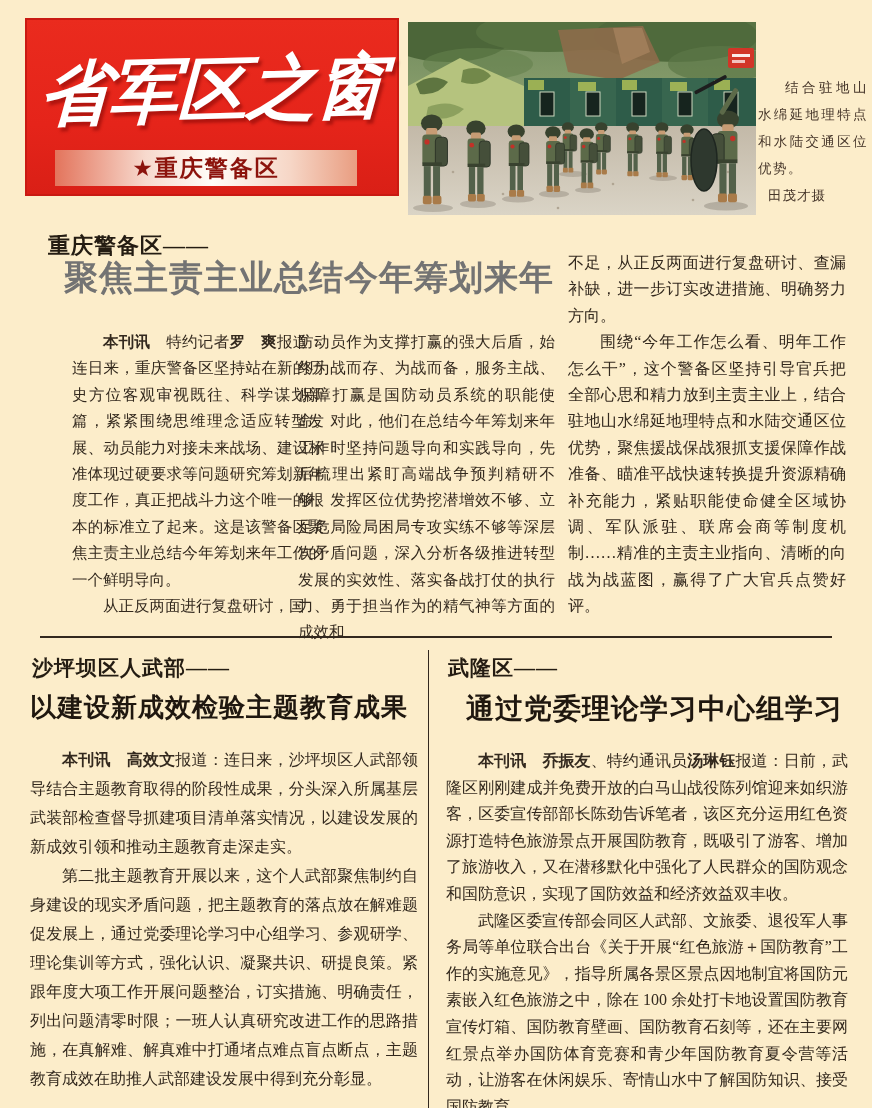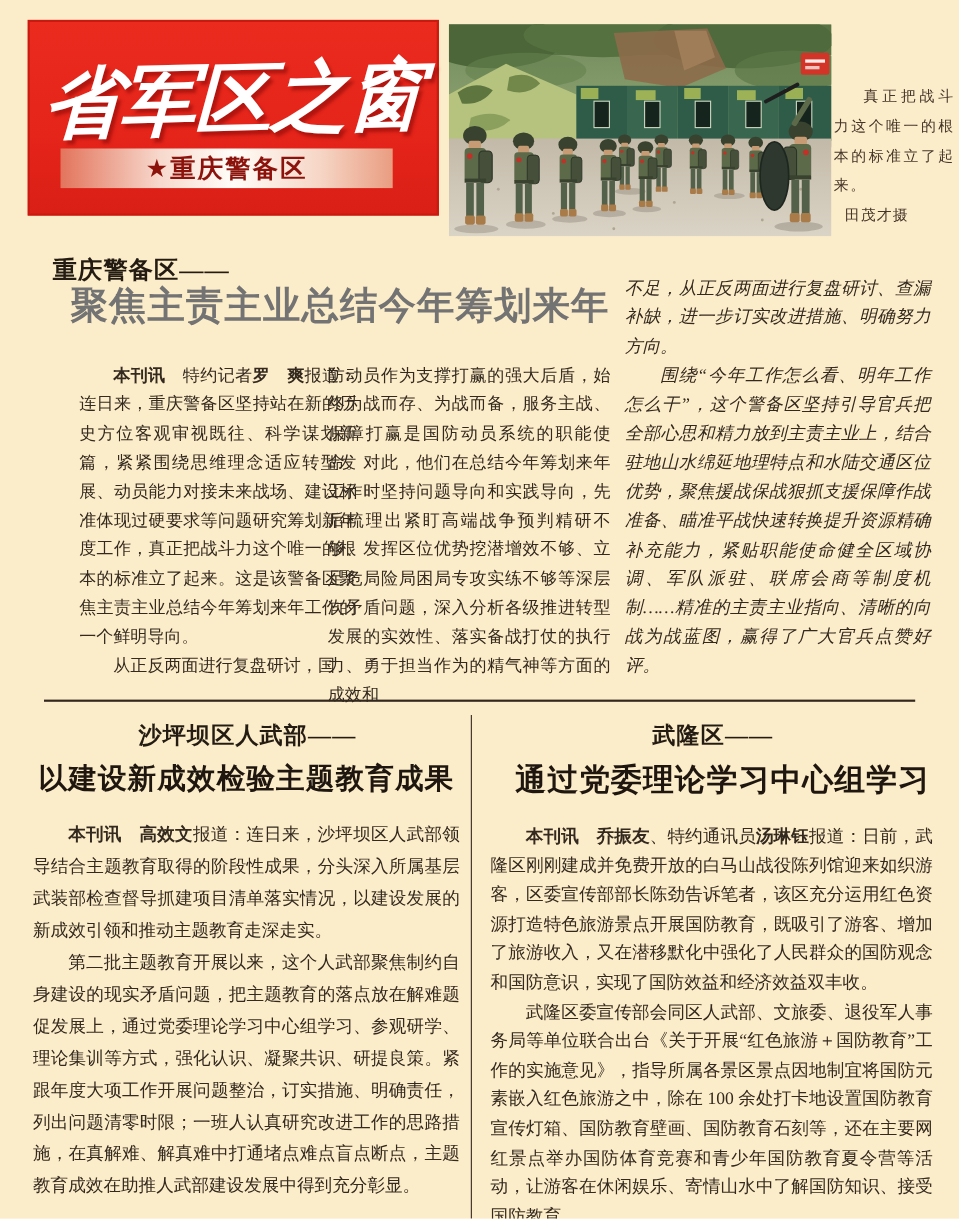--- a/index.html
+++ b/index.html
@@ -18,21 +18,21 @@
   .masthead-title{
     position:absolute;left:0;right:0;top:22px;text-align:center;
     font-size:70px;line-height:100px;font-weight:bold;font-style:italic;
     color:#ffffff;letter-spacing:-1px;
     transform:rotate(-1.5deg) skewX(-3deg);
     text-shadow:3px 4px 3px rgba(110,0,0,.45);
     font-family:"DejaVu Serif","Liberation Serif",serif;
     white-space:nowrap;
   }
   .masthead-band{
-    position:absolute;left:30px;right:42px;bottom:25px;height:36px;
+    position:absolute;left:30px;right:42px;bottom:10px;height:36px;
     background:linear-gradient(90deg,#e3745c 0%,#f7d9cd 30%,#fffdf8 52%,#f6d6c6 78%,#e99d81 100%);
     display:flex;align-items:center;justify-content:center;
   }
   .masthead-band .sub{
     font-family:"Liberation Sans","DejaVu Sans",sans-serif;
     font-weight:bold;font-size:23px;color:#8c130c;letter-spacing:2px;
   }
   
   .photo{position:absolute;left:408px;top:22px;width:348px;height:193px;overflow:hidden;}
   .photo-caption{
@@ -47,31 +47,31 @@
   .kicker-main{position:absolute;left:48px;top:231px;font-size:22px;letter-spacing:1px;}
   .title-main{
     position:absolute;left:64px;top:255px;width:500px;
     font-size:34px;font-weight:bold;color:#737373;letter-spacing:1px;white-space:nowrap;
   }
   .mcol{position:absolute;font-size:15.5px;line-height:26.4px;text-align:justify;color:#33291e;}
   .mcol p{margin:0;}
   .mcol .ind{text-indent:2em;}
   .col1{left:40px;top:329px;width:252px;margin-left:32px;}
   .col2{left:298px;top:329px;width:257px;}
-  .col3{left:568px;top:250px;width:278px;font-size:16px;font-style:italic;}
+  .col3{left:568px;top:250px;width:278px;font-size:16px;}
   .b{font-weight:bold;}
   
   .divider-h{position:absolute;left:40px;top:636px;width:792px;border-top:2px solid #32281e;}
   .divider-v{position:absolute;left:428px;top:650px;height:458px;border-left:1.5px solid #32281e;}
   
   .article{position:absolute;top:654px;}
   .art-left{left:30px;width:388px;}
   .art-right{left:446px;width:402px;}
-  .article .kicker{display:block;font-size:21px;letter-spacing:1px;margin:0 0 8px 2px;text-align:center;}
-  .article .title{font-weight:bold;color:#1f170f;margin:0 0 20px 0;white-space:nowrap;letter-spacing:1px;text-align:center;}
+  .article .kicker{display:block;font-size:21px;letter-spacing:1px;margin:0 0 8px 2px;}
+  .article .title{font-weight:bold;color:#1f170f;margin:0 0 20px 0;white-space:nowrap;letter-spacing:1px;}
   .art-left .title{font-size:26px;}
   .art-right .title{font-size:28px;padding-left:20px;}
   .article .body{font-size:16px;text-align:justify;color:#33291e;}
   .art-left .body{line-height:29px;}
   .art-right .body{line-height:26.6px;}
   .article .body p{margin:0;}
   .article .body .ind{text-indent:2em;}
 </style>
 </head>
 <body>
@@ -174,21 +174,21 @@
 
       <ellipse cx="318" cy="184" rx="22" ry="4.5" fill="rgba(60,50,40,.22)"></ellipse>
       <use href="#soldier" transform="translate(338,88) scale(-0.95,0.95)"></use>
       <rect x="318" y="64" width="5" height="30" rx="2" transform="rotate(32 320 80)" fill="#5c6a49"></rect>
       <rect x="306" y="48" width="3.5" height="36" rx="1.5" transform="rotate(62 308 60)" fill="#1e1e1e"></rect>
       <ellipse cx="296" cy="138" rx="13" ry="31" fill="#2e382e" stroke="#1e2620" stroke-width="1.5"></ellipse>
     </svg>
   </div>
 
   <div class="photo-caption">
-    <p>真正把战斗力这个唯一的根本的标准立了起来。</p>
+    <p>结合驻地山水绵延地理特点和水陆交通区位优势。</p>
     <div class="credit">田茂才摄</div>
   </div>
 
   <div class="kicker kicker-main">重庆警备区——</div>
   <div class="title-main">聚焦主责主业总结今年筹划来年</div>
 
   <div class="mcol col1">
     <p class="ind"><span class="b">本刊讯　</span><span>特约记者</span><span class="b">罗　爽</span><span>报道：连日来，重庆警备区坚持站在新的历史方位客观审视既往、科学谋划新篇，紧紧围绕思维理念适应转型发展、动员能力对接未来战场、建设标准体现过硬要求等问题研究筹划新年度工作，真正把战斗力这个唯一的根本的标准立了起来。这是该警备区聚焦主责主业总结今年筹划来年工作的一个鲜明导向。</span></p>
     <p class="ind">从正反两面进行复盘研讨，国</p>
   </div>

